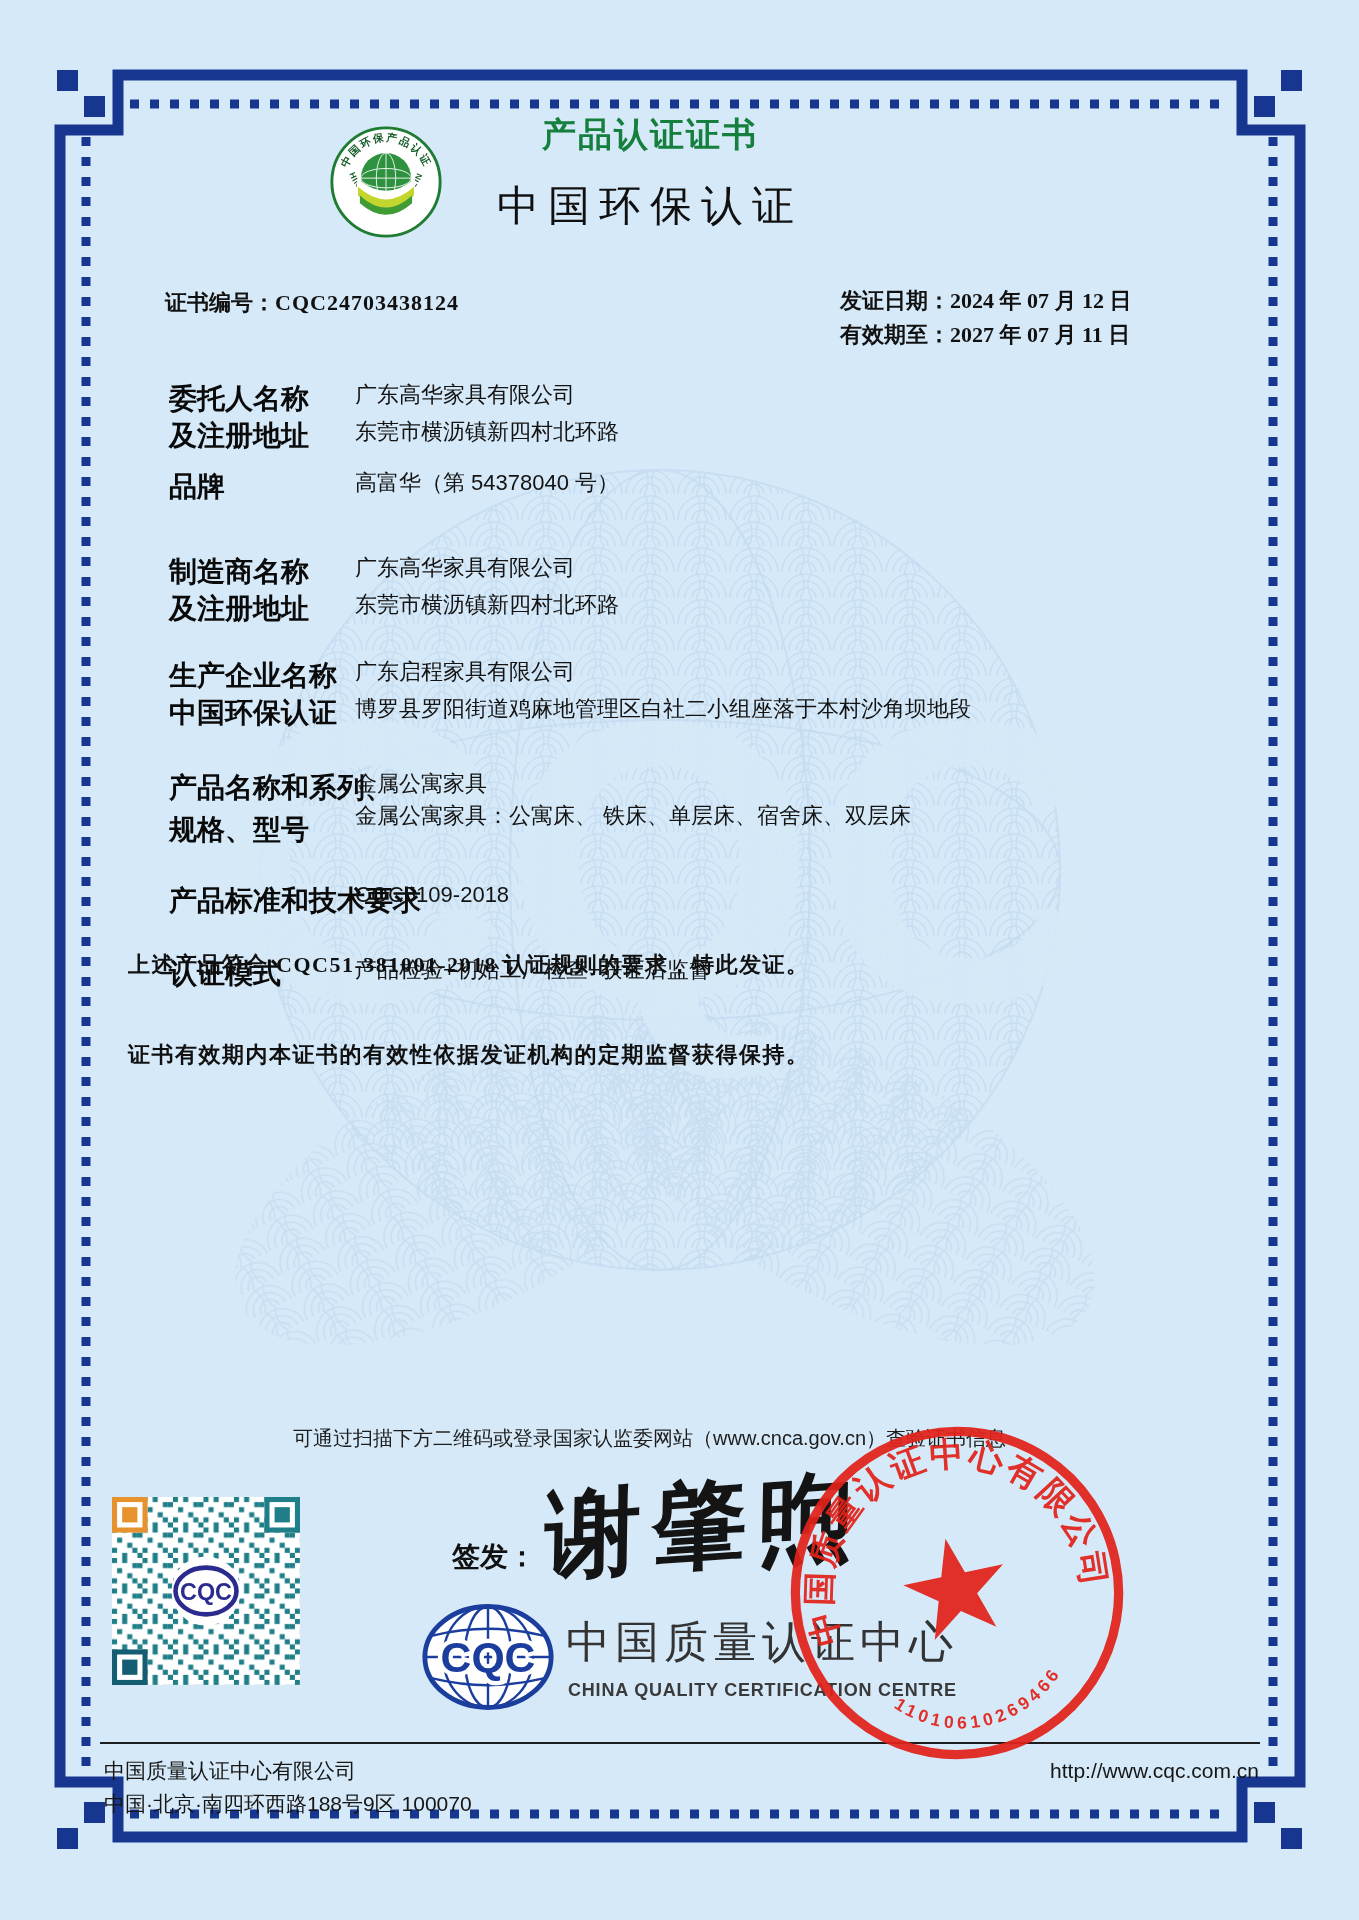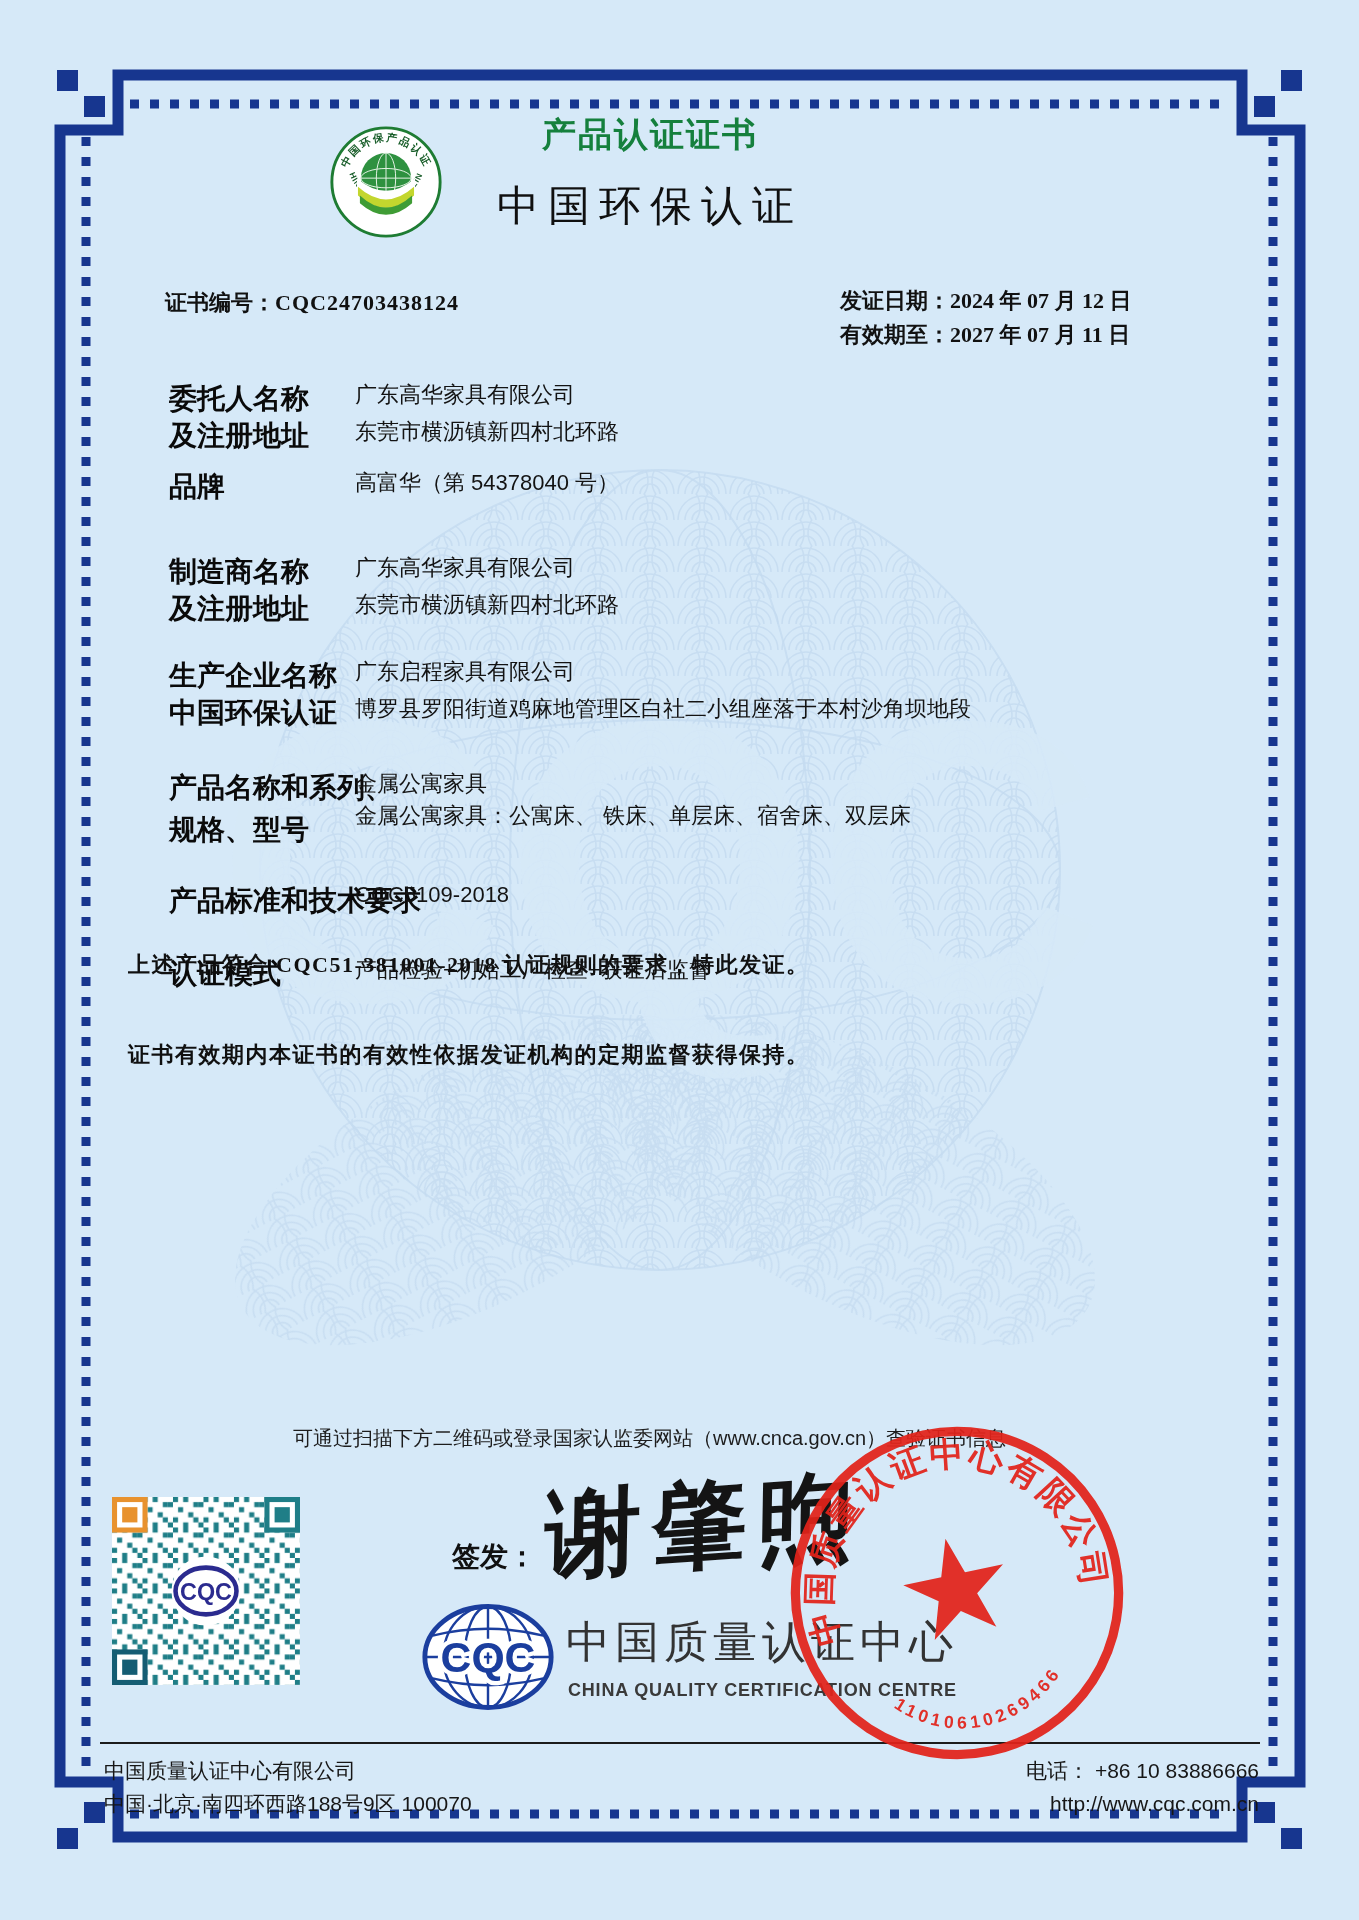--- a/index.html
+++ b/index.html
@@ -266,17 +266,16 @@
       <textPath href="#sealBot" startOffset="50%" text-anchor="middle">11010610269466</textPath>
     </text>
   </svg>
 
   <div class="abs content footer-line"></div>
   <div class="abs content footer-left">
     <div>中国质量认证中心有限公司</div>
     <div>中国·北京·南四环西路188号9区  100070</div>
   </div>
   <div class="abs content footer-right">
-    <div><span>电话：</span> <span>+86 10 83886666</span></div>
     <div>http://www.cqc.com.cn</div>
   </div>
 
 </div>
 
 </body></html>

